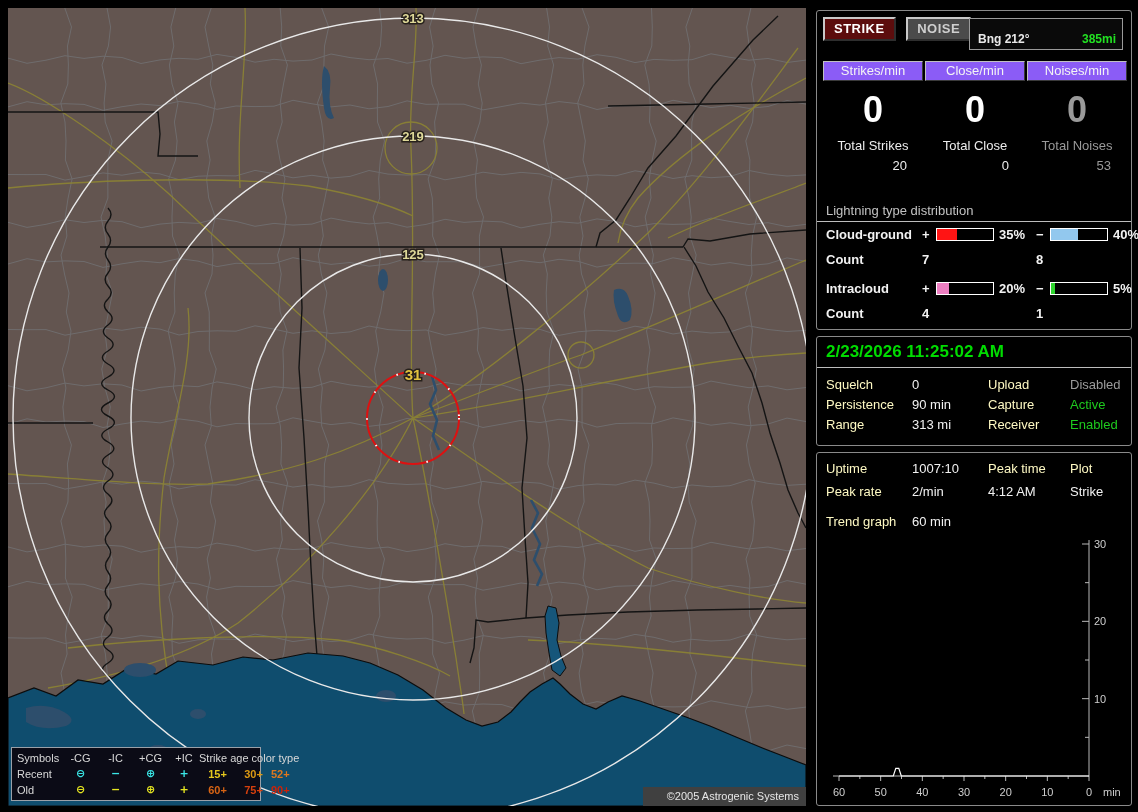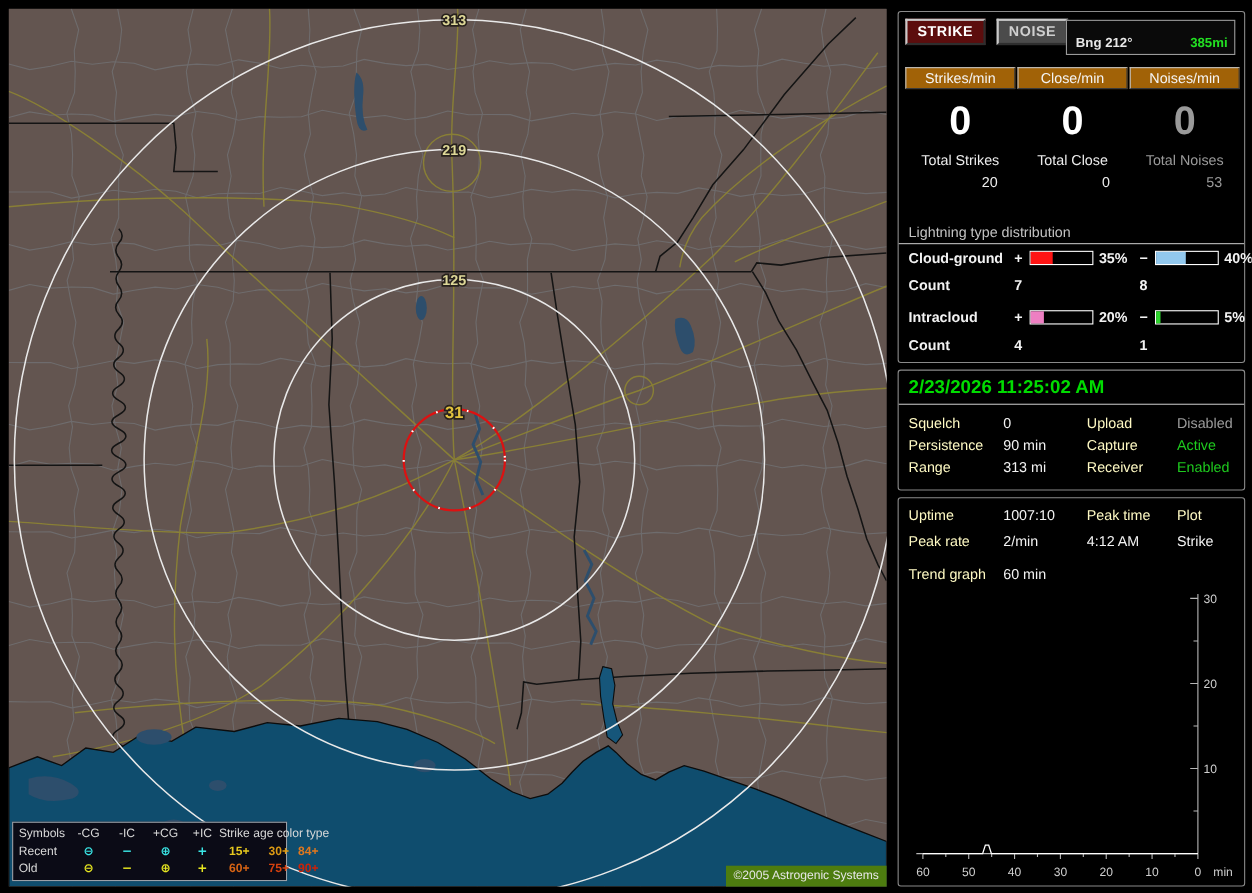--- a/index.html
+++ b/index.html
@@ -9,36 +9,36 @@
   .map{position:absolute;left:8px;top:8px;width:798px;height:798px;background:#635550;}
   .map svg{display:block}
   .legendbox{position:absolute;left:3px;bottom:5px;width:248px;height:52px;
     background:#0b0b16;border:1px solid #9aa0a8;font-size:11px;color:#d8d8d8;}
   .lrow{display:grid;grid-template-columns:50px 37px 33px 37px 30px 37px 35px 1fr;
     height:16px;line-height:16px;}
   .lrow>span{text-align:center;white-space:nowrap;}
   .lrow>span:first-child{text-align:left;padding-left:5px;}
   .lsym{font-family:"DejaVu Sans",sans-serif;font-weight:bold;}
   .agehead{grid-column:6/span 3;text-align:right !important;padding-right:6px;}
-  .copyright{position:absolute;right:0;bottom:0;background:#4d7c0f;color:#e6e6e6;
-    font-size:11px;padding:3px 7px 4px 7px;white-space:nowrap;}
+  .copyright{position:absolute;right:0;bottom:0;background:#404040;color:#e6e6e6;
+    font-size:11px;padding:3px 7px 4px 24px;white-space:nowrap;}
   
   .panel{position:absolute;left:812px;top:0;width:326px;height:812px;}
   .pbox{position:absolute;left:4px;width:316px;background:#000;
     border:1.5px solid #8a8a8a;border-radius:3px;box-sizing:border-box;}
   .btn{display:inline-block;font-weight:bold;font-size:13px;padding:2px 9px 3px 9px;
     border-top:2px solid #c9c9c9;border-left:2px solid #c9c9c9;
     border-bottom:2px solid #2e2e2e;border-right:2px solid #2e2e2e;cursor:default;}
   .strikebtn{background:#5c0d0d;color:#fff;letter-spacing:.5px;}
   .noisebtn{background:#4b4b4b;color:#cfcfcf;letter-spacing:.5px;}
   .bngbox{position:absolute;right:8px;top:7px;width:138px;background:#0a0a0a;
     border:1px solid #9a9a9a;padding:13px 6px 3px 8px;display:flex;
     justify-content:space-between;font-size:12px;font-weight:bold;}
   .bngdist{color:#22e022;}
-  .ctrlabel{background:#a16207;color:#f4f4f4;font-size:13px;text-align:center;
+  .ctrlabel{background:#8b5cf6;color:#f4f4f4;font-size:13px;text-align:center;
     padding:1px 6px 2px 6px;border-top:1px solid #c0c0c0;border-left:1px solid #c0c0c0;
     border-bottom:1px solid #3a3a3a;border-right:1px solid #3a3a3a;}
   .ctrcol{position:absolute;width:100px;top:50px;}
   .bigzero{font-size:36px;font-weight:bold;text-align:center;margin-top:8px;color:#fff;}
   .totlabel{font-size:13px;text-align:center;margin-top:7px;color:#ececec;}
   .totval{font-size:13px;text-align:right;padding-right:16px;margin-top:5px;color:#ececec;}
   .dim{color:#9a9a9a !important;}
   .dtitle{position:absolute;left:9px;top:192px;font-size:13px;color:#c2c2c2;}
   .dhr{position:absolute;left:0;top:210px;width:100%;border-top:1px solid #bdbdbd;}
   .drow{position:absolute;left:9px;width:300px;display:grid;
@@ -169,21 +169,21 @@
         <span class="agehead">Strike age color type</span>
       </div>
       <div class="lrow">
         <span>Recent</span>
         <span class="lsym" style="color: rgb(58, 230, 230);">⊖</span>
         <span class="lsym" style="color: rgb(58, 230, 230);">−</span>
         <span class="lsym" style="color: rgb(58, 230, 230);">⊕</span>
         <span class="lsym" style="color: rgb(58, 230, 230);">+</span>
         <span style="font-weight: bold; color: rgb(230, 200, 30);">15+</span>
         <span style="font-weight: bold; color: rgb(220, 154, 20);">30+</span>
-        <span style="font-weight: bold; text-align: center; padding-right: 10px; color: rgb(224, 120, 30);">84+</span>
+        <span style="font-weight: bold; text-align: center; padding-right: 10px; color: rgb(224, 120, 30);">52+</span>
       </div>
       <div class="lrow">
         <span>Old</span>
         <span class="lsym" style="color: rgb(230, 230, 32);">⊖</span>
         <span class="lsym" style="color: rgb(230, 230, 32);">−</span>
         <span class="lsym" style="color: rgb(230, 230, 32);">⊕</span>
         <span class="lsym" style="color: rgb(230, 230, 32);">+</span>
         <span style="font-weight: bold; color: rgb(216, 100, 20);">60+</span>
         <span style="font-weight: bold; color: rgb(212, 64, 14);">75+</span>
         <span style="font-weight: bold; text-align: center; padding-right: 10px; color: rgb(204, 34, 8);">90+</span>

